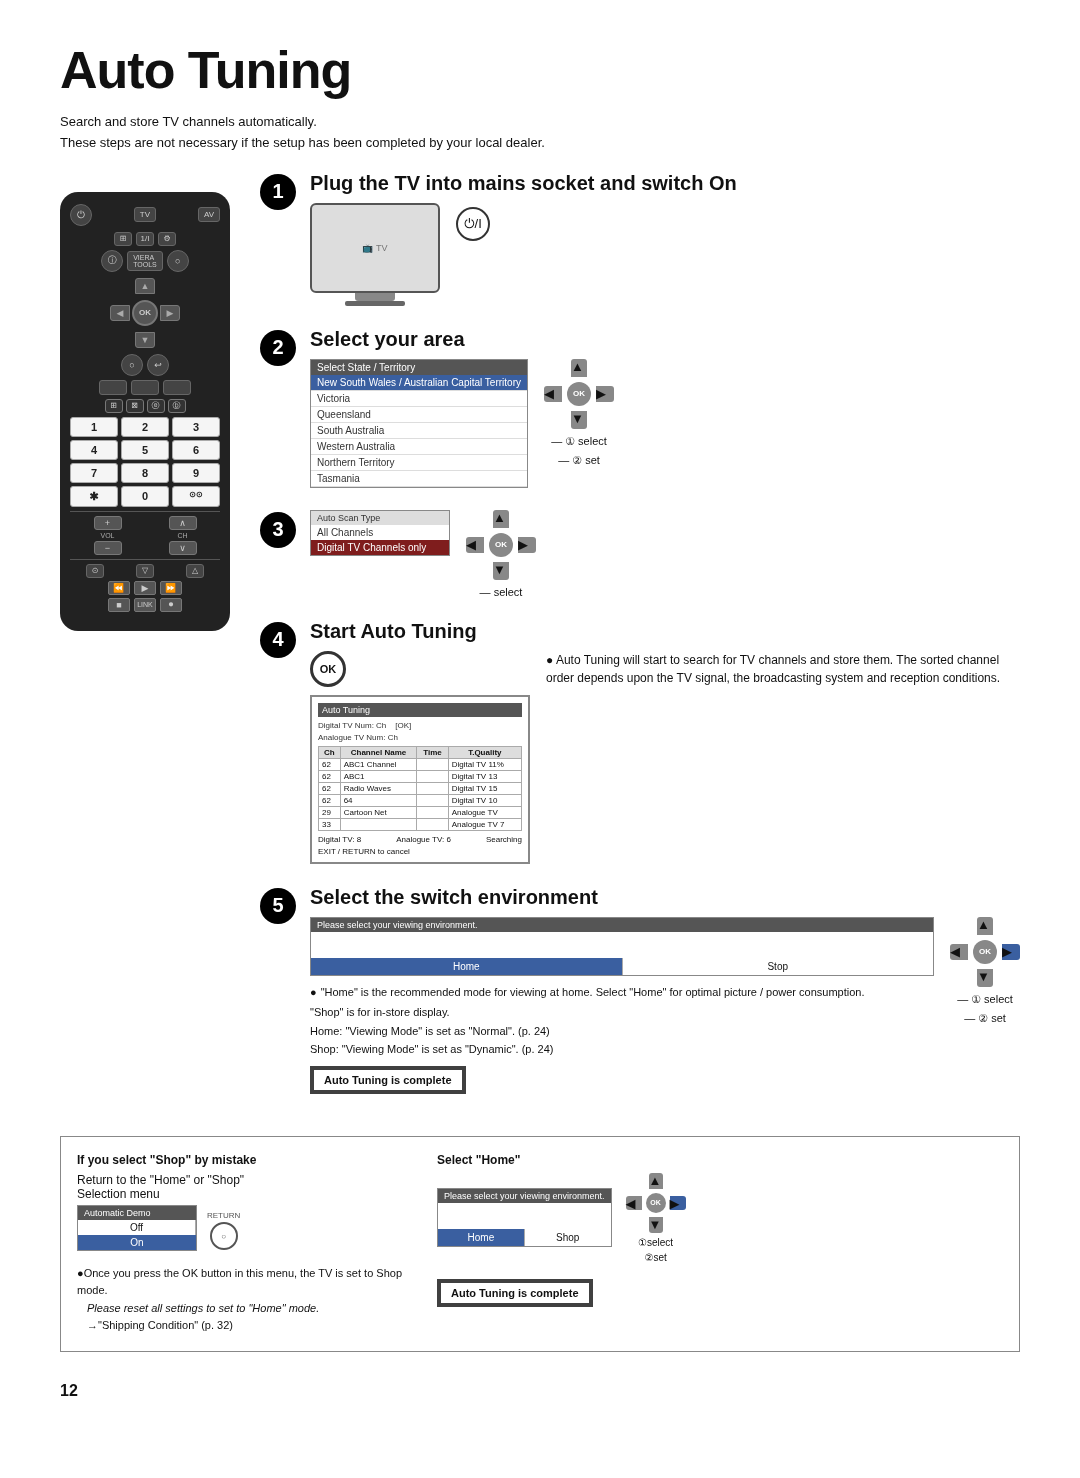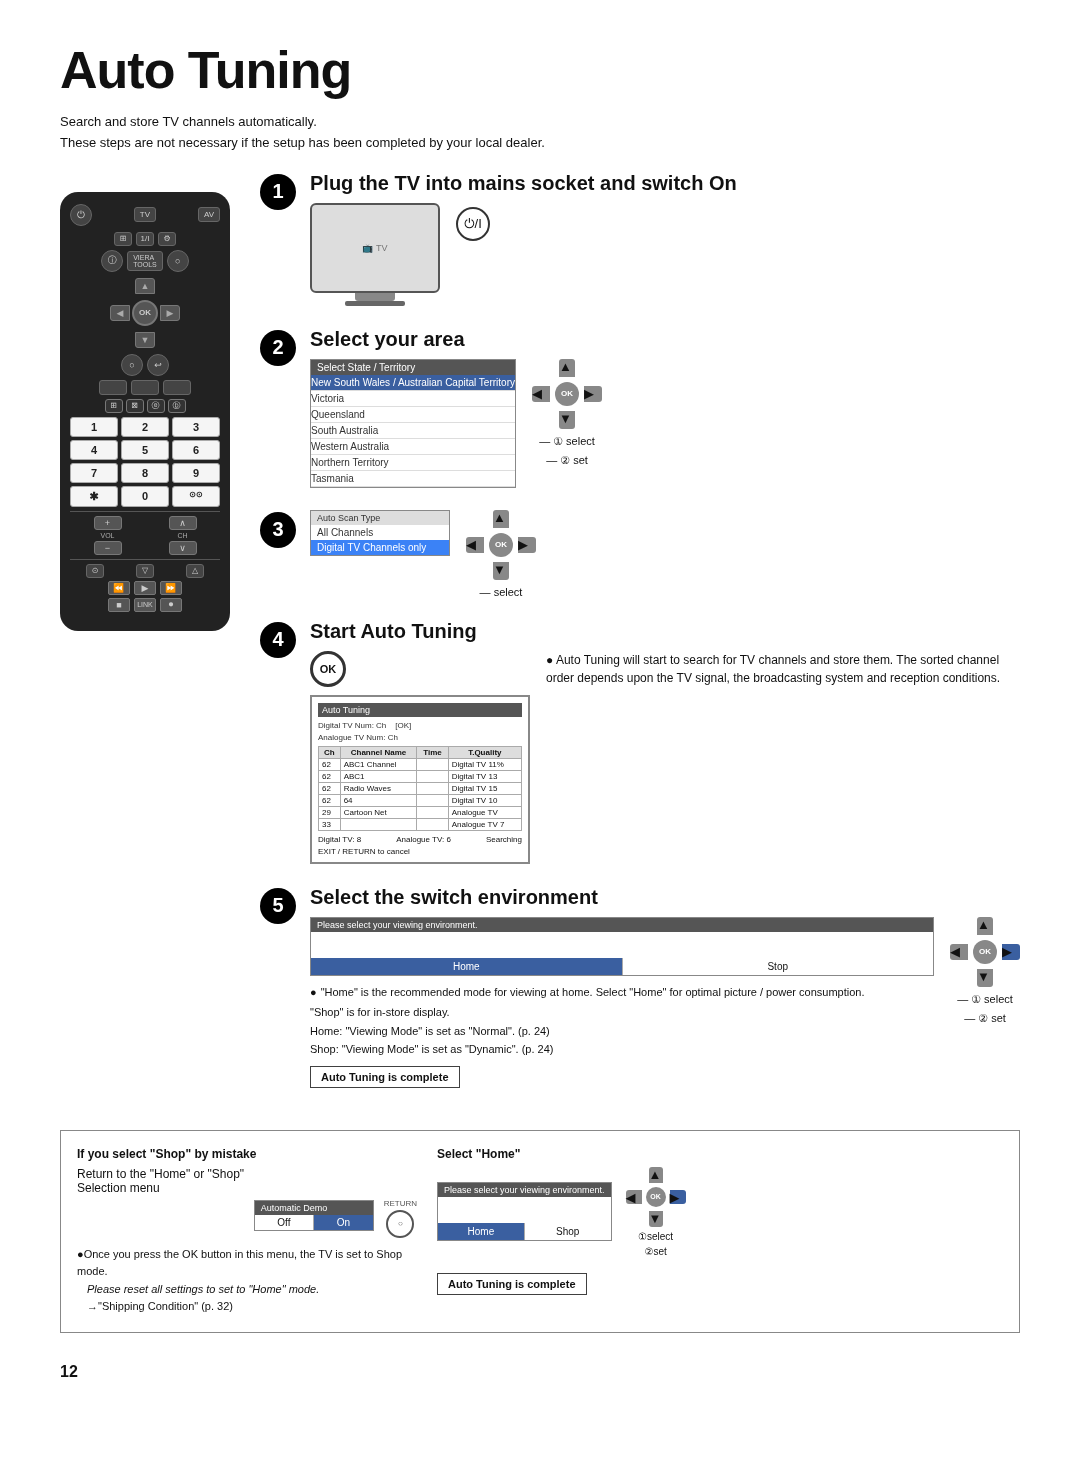--- a/index.html
+++ b/index.html
@@ -110,21 +110,21 @@
 
     
     .menu-box {
       border: 1px solid #888; background: #fff;
       font-size: 10px; min-width: 160px;
     }
     .menu-box .menu-header {
       background: #555; color: #fff; padding: 2px 6px; font-size: 10px;
     }
     .menu-box .menu-item {
-      padding: 2px 0; border-bottom: 1px solid #ddd; color: #333;
+      padding: 2px 6px; border-bottom: 1px solid #ddd; color: #333;
     }
     .menu-box .menu-item.selected {
       background: #3a5fa0; color: #fff;
     }
 
     
     .dpad-diagram {
       width: 70px; height: 70px; position: relative; flex-shrink: 0;
     }
     .dpad-diagram-center {
@@ -138,56 +138,56 @@
     }
     .dpad-diagram-up { width: 16px; height: 18px; top: 0; left: 50%; transform: translateX(-50%); border-radius: 3px 3px 0 0; }
     .dpad-diagram-down { width: 16px; height: 18px; bottom: 0; left: 50%; transform: translateX(-50%); border-radius: 0 0 3px 3px; }
     .dpad-diagram-left { width: 18px; height: 16px; left: 0; top: 50%; transform: translateY(-50%); border-radius: 3px 0 0 3px; }
     .dpad-diagram-right { width: 18px; height: 16px; right: 0; top: 50%; transform: translateY(-50%); border-radius: 0 3px 3px 0; }
 
     
     .scan-menu { border: 1px solid #888; font-size: 10px; min-width: 140px; }
     .scan-menu .scan-header { background: #ddd; padding: 2px 6px; color: #333; font-size: 9px; }
     .scan-menu .scan-item { padding: 2px 6px; color: #333; }
-    .scan-menu .scan-item.selected { background: #3b82f6; color: #fff; }
+    .scan-menu .scan-item.selected { background: #7f1d1d; color: #fff; }
 
     
     .tuning-box {
       border: 2px solid #888; padding: 6px; font-size: 9px; width: 220px; background: #fff;
     }
     .tuning-box-header { background: #555; color: #fff; padding: 2px 4px; margin-bottom: 4px; font-size: 9px; }
     .tuning-table { width: 100%; border-collapse: collapse; font-size: 8px; }
     .tuning-table th { background: #ddd; border: 1px solid #aaa; padding: 1px 3px; }
     .tuning-table td { border: 1px solid #aaa; padding: 1px 3px; }
 
     
     .view-env-menu { border: 1px solid #888; font-size: 10px; min-width: 160px; }
     .view-env-header { background: #555; color: #fff; padding: 2px 6px; font-size: 9px; }
     .view-env-items { display: flex; margin-top: 26px; }
     .view-env-item { flex: 1; text-align: center; padding: 3px 0; border-right: 1px solid #aaa; font-size: 10px; }
     .view-env-item:last-child { border-right: none; }
     .view-env-item.selected { background: #3a5fa0; color: #fff; }
 
     
     .complete-badge {
-      border: 1px solid #404040; padding: 4px 10px; font-size: 11px; font-weight: bold;
+      border: 4px solid #404040; padding: 4px 10px; font-size: 11px; font-weight: bold;
       display: inline-block; margin-top: 8px;
     }
 
     
     .bottom-section {
       border: 1px solid #888; padding: 16px; margin-top: 20px; display: flex; gap: 20px;
     }
     .bottom-left { width: 340px; }
     .bottom-right { flex: 1; }
     .bottom-title { font-weight: bold; font-size: 12px; margin-bottom: 6px; }
 
     .auto-demo-menu { border: 1px solid #888; font-size: 10px; margin-bottom: 6px; }
     .auto-demo-header { background: #555; color: #fff; padding: 2px 6px; font-size: 9px; }
-    .auto-demo-items { display: flex; }
+    .auto-demo-items { display: flex; flex-direction: column; }
     .auto-demo-item { flex: 1; padding: 2px 0; text-align: center; font-size: 10px; border-right: 1px solid #aaa; }
     .auto-demo-item:last-child { border-right: none; }
     .auto-demo-item.selected { background: #3a5fa0; color: #fff; }
 
     .return-circle {
       width: 28px; height: 28px; border-radius: 50%; border: 2px solid #555;
       display: flex; align-items: center; justify-content: center; font-size: 8px;
       color: #555; flex-shrink: 0;
     }
 
@@ -499,21 +499,21 @@
   </div>
 </div>
 
 <div class="bottom-section">
   <div class="bottom-left">
     <div class="bottom-title">If you select "Shop" by mistake</div>
     <div style="font-size:12px;margin-bottom:4px;">
       <span>Return to the "Home" or "Shop"</span><br>
       <span>Selection menu</span>
     </div>
-    <div style="display:flex;gap:10px;align-items:center;margin-bottom:8px;justify-content:flex-end;">
+    <div style="display:flex;gap:10px;align-items:center;margin-bottom:8px;">
       <div class="auto-demo-menu" style="min-width:120px;">
         <div class="auto-demo-header">Automatic Demo</div>
         <div class="auto-demo-items">
           <div class="auto-demo-item">Off</div>
           <div class="auto-demo-item selected">On</div>
         </div>
       </div>
       <div style="display:flex;flex-direction:column;align-items:center;gap:2px;">
         <div style="font-size:8px;color:#555;">RETURN</div>
         <div class="return-circle">○</div>

